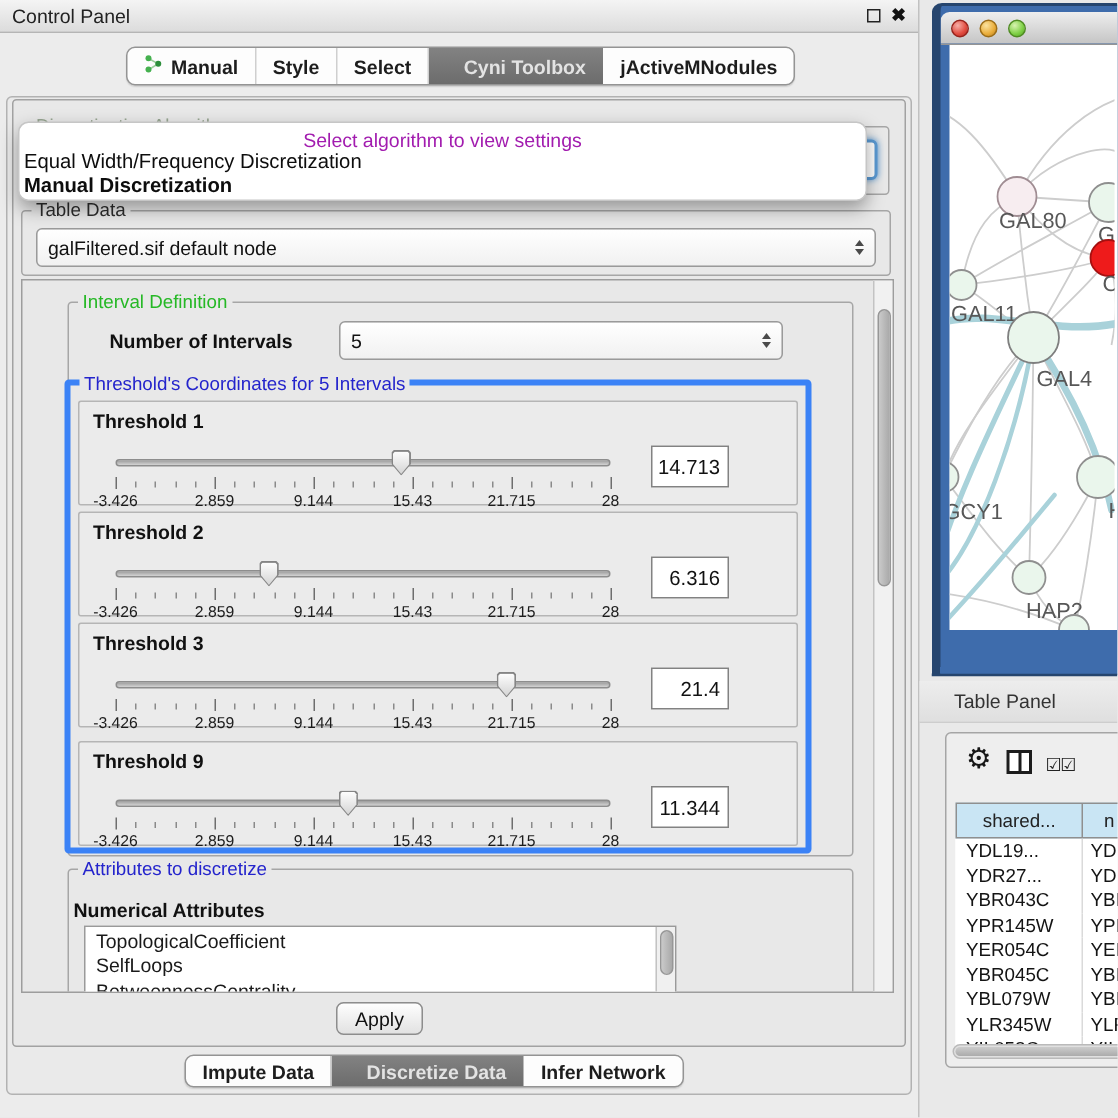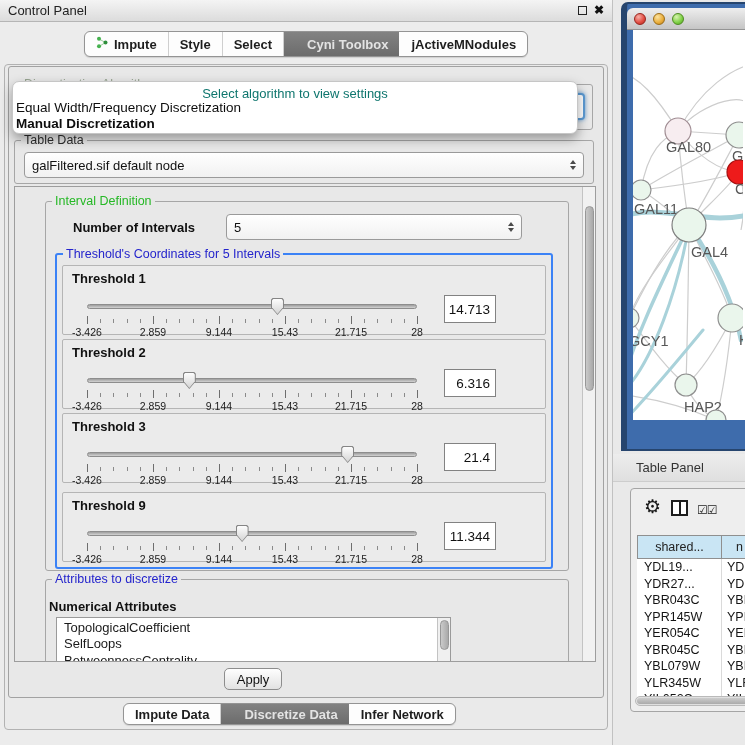--- a/index.html
+++ b/index.html
@@ -49,42 +49,42 @@
 
   
   #algo-group { left:14px; top:84px; width:579px; height:46px; }
   #algo-combo { left:22px; top:93px; width:563px; height:27px;
     border:2px solid #5b9ad3; box-shadow:0 0 4px #5b9ad3; background:#fff; }
 
   
   .popup { position:absolute; left:12px; top:81px; width:566px; height:53px; background:#fff;
     border:1px solid #c6c6c6; border-radius:7px; box-shadow:0 5px 12px rgba(0,0,0,.35);
     z-index:6; overflow:hidden; }
-  .popup-placeholder { text-align:center; color:#0f766e; font-size:13px; height:18px; padding-top:4px; }
+  .popup-placeholder { text-align:center; color:#a21caf; font-size:13px; height:18px; padding-top:4px; }
   .popup-item { font-size:13.5px; color:#0d0d0d; height:16px; line-height:16px; padding-left:3px; }
   .popup-item.bold { font-weight:bold; }
 
   #tabledata-group { left:14px; top:140px; width:580px; height:44px; }
   #tabledata-combo { left:24px; top:152px; width:560px; height:26px; }
 
   
   .scrollpanel { position:absolute; left:14px; top:186px; width:582px; height:476px;
     border:1px solid #9d9d9d; background:#e8e8e8; overflow:hidden; }
   .vscroll { position:absolute; right:0; top:0; bottom:0; width:13px; background:#f1f1f1;
     border-left:1px solid #c3c3c3; }
   .vscroll .vthumb { position:absolute; left:1.5px; width:9px;
     background:linear-gradient(90deg,#cacaca,#a9a9a9); border:1px solid #979797; border-radius:5px; }
 
   #interval-group { left:30px; top:14px; width:524px; height:370px; }
   .group .group-title { background:#e8e8e8; }
   #num-label { position:absolute; left:58px; top:33px; font-size:13px; font-weight:bold; color:#111; }
   #num-combo { left:211px; top:27px; width:296px; height:26px; }
 
-  #th-group { position:absolute; left:40px; top:66px; width:498px; height:316px;
-    border:2px solid #3b82f6; border-radius:3px; }
+  #th-group { position:absolute; left:28px; top:66px; width:498px; height:316px;
+    border:4px solid #3b82f6; border-radius:3px; }
   #threshold-list { position:absolute; left:0; top:0; right:0; }
   .th-box { position:relative; margin:0 5px 4px 5px; height:70px; border:1px solid #b5b5b5;
     background:#ebebeb; border-radius:2px; }
   .th-box:first-child { margin-top:10px; }
   .th-box:last-child { margin-top:9px; }
   .th-title { position:absolute; left:9px; top:5px; font-size:13px; font-weight:bold; color:#111; }
   .slider-zone { position:absolute; left:24px; top:28px; width:330px; height:40px; }
   .track { position:absolute; left:0; right:0; top:10px; height:5px;
     background:linear-gradient(#9d9d9d,#d3d3d3); border:1px solid #8d8d8d; border-radius:3px; }
   .thumb { position:absolute; top:4px; width:13px; height:17px; margin-left:-6.5px;
@@ -170,21 +170,21 @@
 </div>
 
 <div class="segmented" id="top-tabs">
     <div class="segment">
       <span class="net-icon"><svg width="13" height="13" viewBox="0 0 13 13">
           <path d="M3 3 L9.5 6.5 L3 10.5" stroke="#9ccf9c" fill="none"></path>
           <circle cx="3" cy="2.8" r="2" fill="#45b14f"></circle>
           <circle cx="3" cy="10.3" r="2" fill="#45b14f"></circle>
           <circle cx="9.5" cy="6.5" r="2" fill="#2e8f3c"></circle>
         </svg></span>
-      <span>Impute</span>
+      <span>Manual</span>
     </div>
     <div class="segment">
       <span>Style</span>
     </div>
     <div class="segment">
       <span>Select</span>
     </div>
     <div class="segment selected">
       <span>Cyni Toolbox</span>
     </div>

